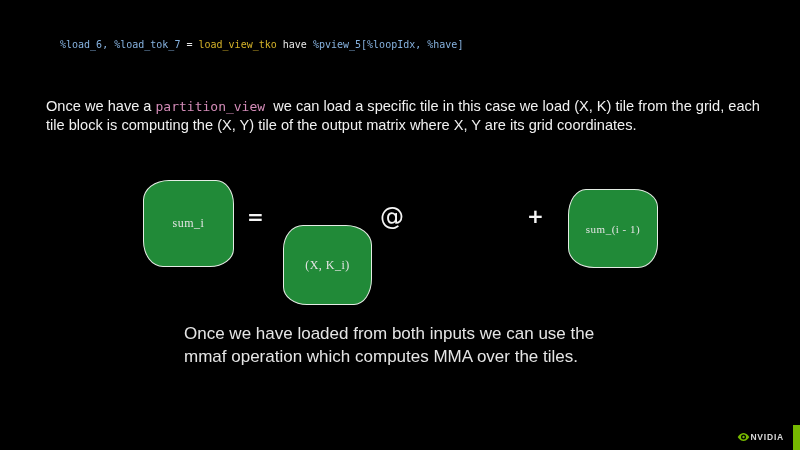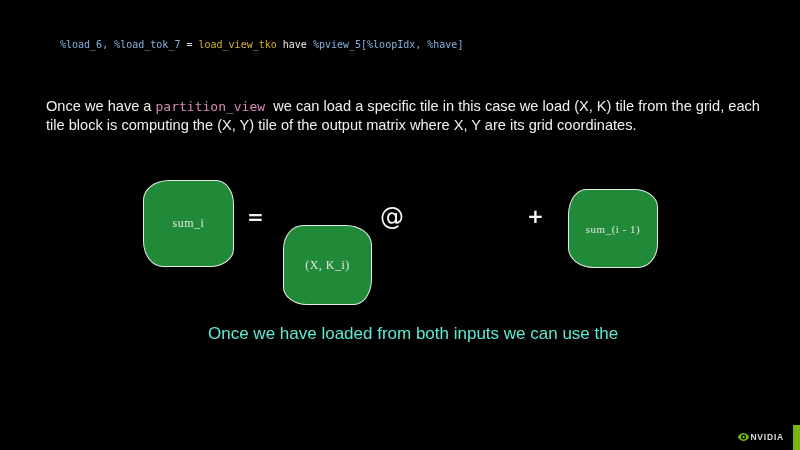--- a/index.html
+++ b/index.html
@@ -48,21 +48,21 @@
     position:absolute; color:#f5f5f5; font-family:"DejaVu Sans", sans-serif;
     font-weight:bold;
   }
   .op-eq   { left:247px; top:205px; font-size:20px; }
   .op-at   { left:380px; top:203px; font-size:24px; font-weight:normal; }
   .op-plus { left:527px; top:204px; font-size:20px; }
 
   
   .caption {
     position:absolute; left:184px; top:322px;
-    color:#5eead4; font-size:17px; line-height:23px;margin-left:24px;
+    color:#e5e5e5; font-size:17px; line-height:23px;
   }
 
   
   .brand {
     position:absolute; right:16px; bottom:8px;
     display:flex; align-items:center; gap:0;
   }
   .brand-text {
     color:#d9d9d9; font-size:8.5px; font-weight:bold; letter-spacing:0.8px;
   }
@@ -90,20 +90,21 @@
     <span>(X, K_i)</span>
   </div>
   <div class="op op-at">@</div>
   <div class="op op-plus">+</div>
   <div class="box box-4">
     <span>sum_(i - 1)</span>
   </div>
 
   <div class="caption">
     <div>Once we have loaded from both inputs we can use the</div>
+    <div>mmaf operation which computes MMA over the tiles.</div>
   </div>
 
   <div class="brand">
     <span style="display:inline-flex;">
       <svg width="13" height="10" viewBox="0 0 26 20" aria-hidden="true">
         <path d="M13 2 C6 2 1.5 10 1.5 10 C1.5 10 6 18 13 18 C20 18 24.5 10 24.5 10 C24.5 10 20 2 13 2 Z" fill="#76b900"></path>
         <circle cx="13" cy="10" r="5" fill="#000"></circle>
         <circle cx="13" cy="10" r="2.4" fill="#76b900"></circle>
       </svg>
     </span>

